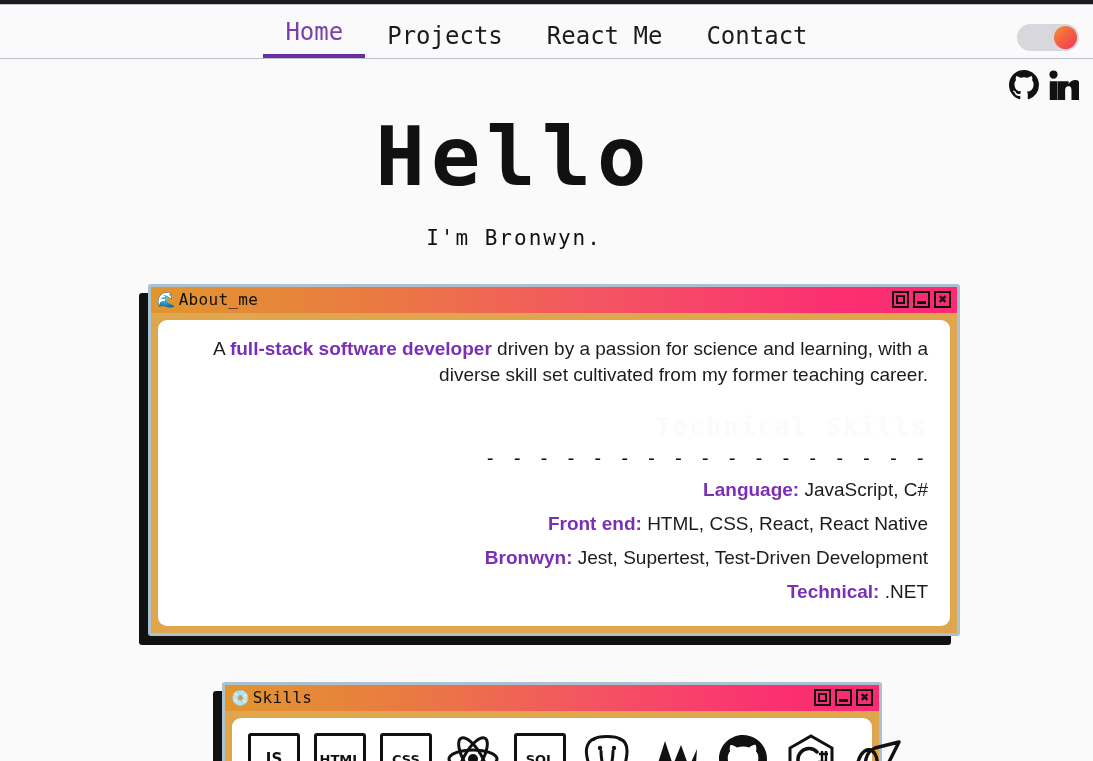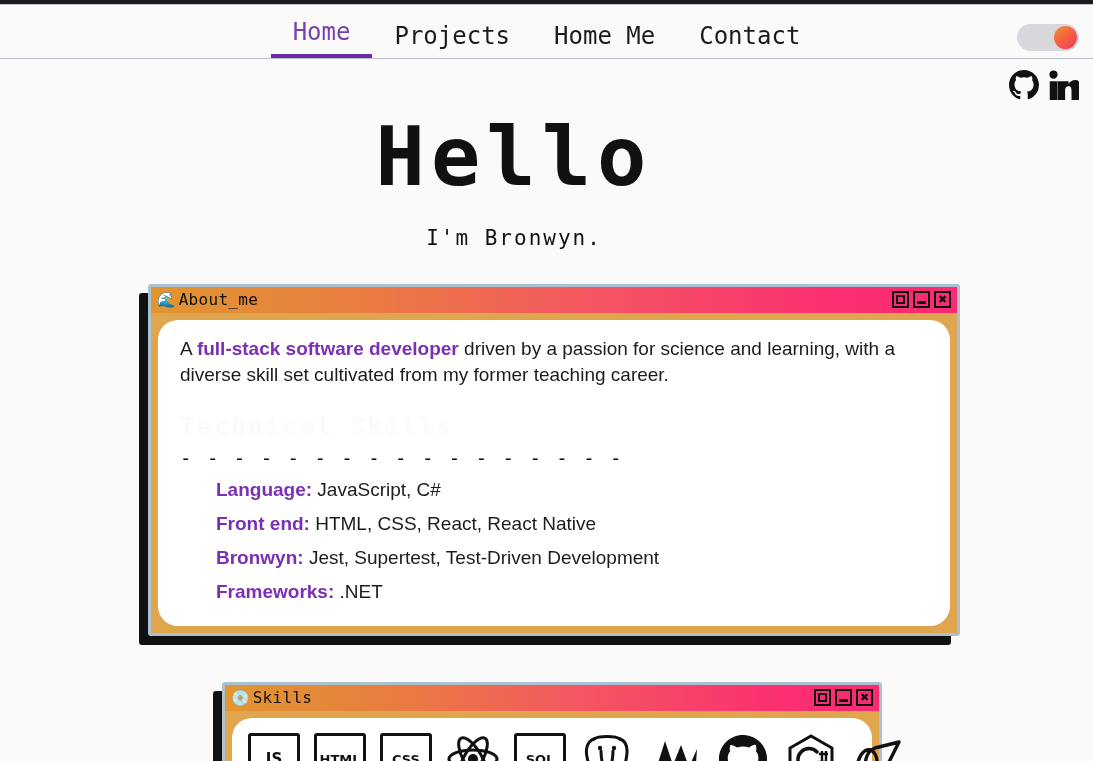--- a/index.html
+++ b/index.html
@@ -192,21 +192,22 @@
     position: absolute; left: 2px; right: 2px; bottom: 2px; height: 3px; background: #111;
   }
 
   
   .win-frame {
     background: #e0a64e;
     padding: 7px;
   }
   .win-body {
     background: #ffffff;
-    border-radius: 20px;
+    border-radius: 9px;
+    text-align: right;
   }
 
   
   #about-window {
     left: 148px;
     top: 284px;
     width: 812px;
   }
   .about-body {
     padding: 16px 22px 22px 22px;
@@ -295,21 +296,21 @@
 </style>
 </head>
 <body>
 
 <div class="top-strip"></div>
 
 <nav class="navbar">
   <div class="nav-links">
     <a class="nav-link active" href="#">Home</a>
     <a class="nav-link" href="#">Projects</a>
-    <a class="nav-link" href="#">Home Me</a>
+    <a class="nav-link" href="#">React Me</a>
     <a class="nav-link" href="#">Contact</a>
   </div>
   <button class="theme-toggle">
     <span class="knob"></span>
   </button>
 </nav>
 
 <div class="socials">
   <a class="social-icon" href="#" title="GitHub">
     <svg viewBox="0 0 16 16" aria-hidden="true">
@@ -357,21 +358,21 @@
       </div>
       <div class="skill-line">
         <span class="lbl">Front end:</span>
         <span>HTML, CSS, React, React Native</span>
       </div>
       <div class="skill-line">
         <span class="lbl">Bronwyn:</span>
         <span>Jest, Supertest, Test-Driven Development</span>
       </div>
       <div class="skill-line">
-        <span class="lbl">Frameworks:</span>
+        <span class="lbl">Technical:</span>
         <span>.NET</span>
       </div>
     </div>
   </div>
 </div>
 
 <div class="win" id="skills-window">
   <div class="win-titlebar">
     <span class="win-icon">💿</span>
     <span class="win-title">Skills</span>

